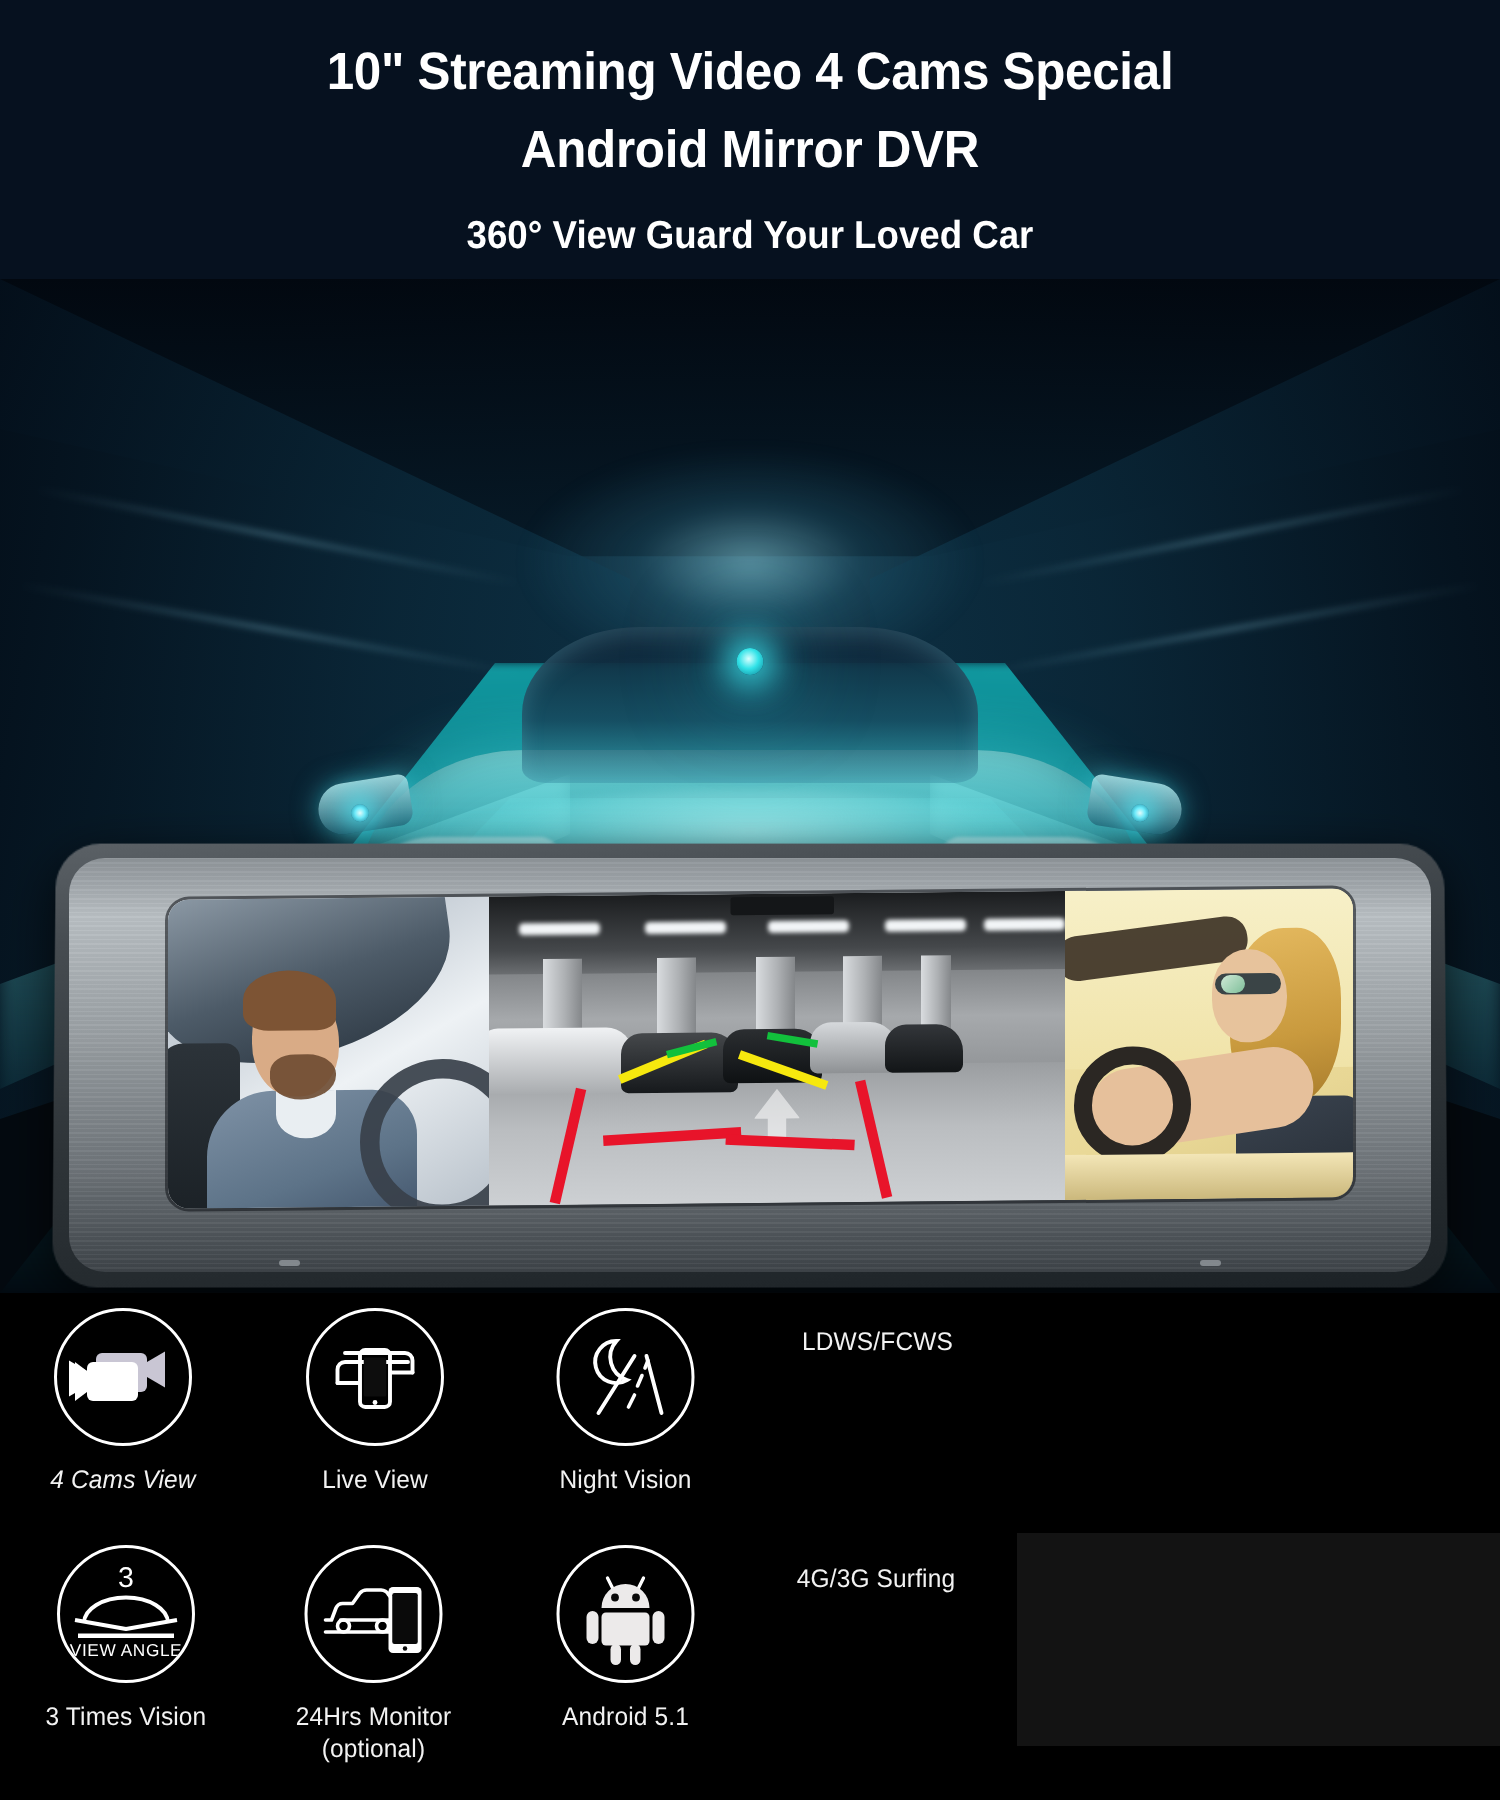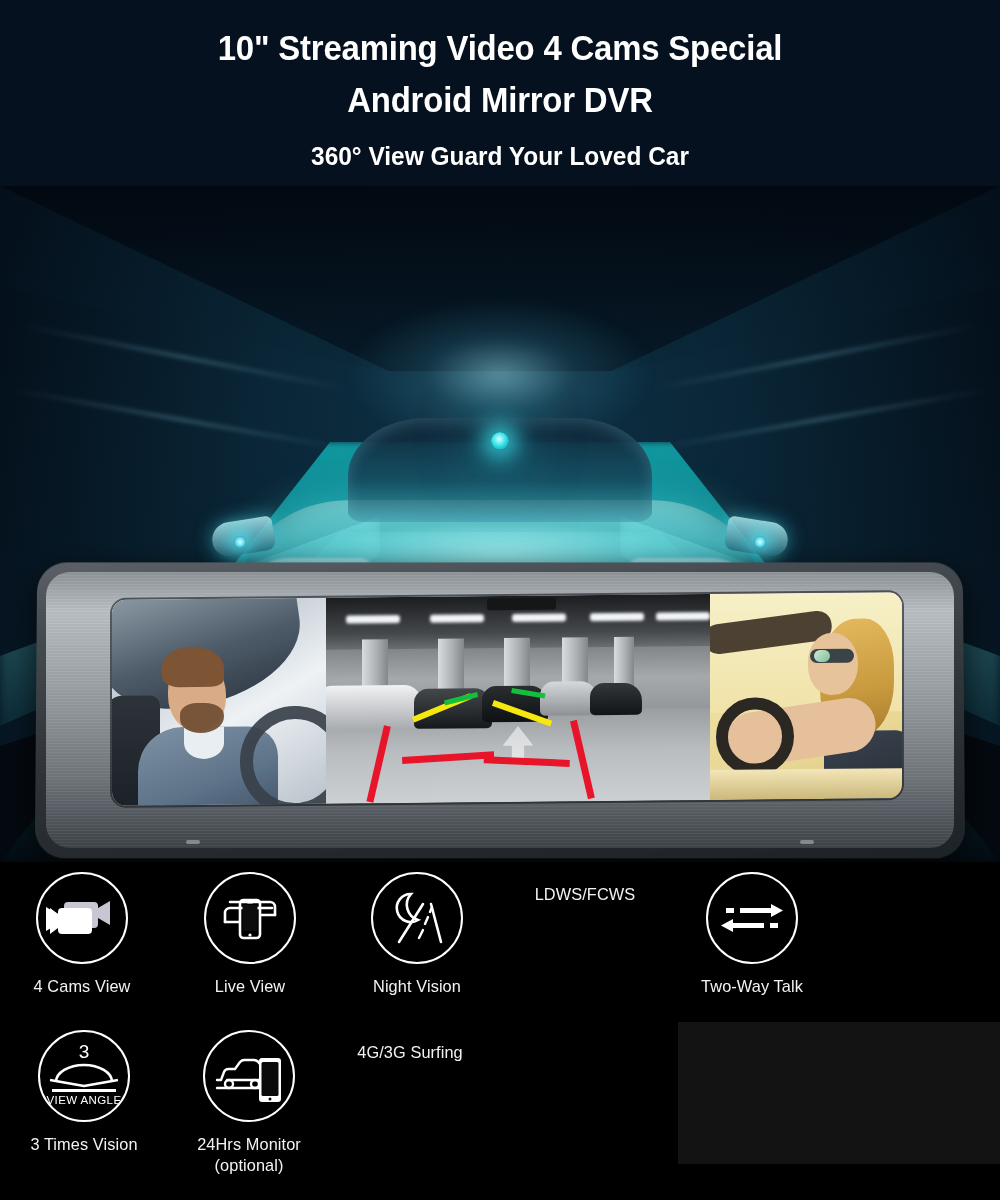--- a/index.html
+++ b/index.html
@@ -572,21 +572,21 @@
     <div class="mirror-tab" style="left:150px;"></div>
     <div class="mirror-tab" style="right:150px;"></div>
   </div>
 
   <div class="features">
     <div class="feat-glowpatch"></div>
 
     <div class="feat-row row-1">
 
 
-      <div class="feat-item" style="width:164px;">
+      <div class="feat-item" style="width:164px;font-style:italic;">
         <div class="feat-icon">
           <svg width="88" height="88" viewBox="0 0 88 88">
             <rect x="26" y="28" width="34" height="26" rx="4" fill="#c9c6d4"></rect>
             <path d="M60 34 l12 -7 v24 l-12 -7 z" fill="#c9c6d4"></path>
             <rect x="20" y="34" width="34" height="26" rx="4" fill="#ffffff"></rect>
             <path d="M54 40 l-12 -7 v24 l12 -7 z" fill="#ffffff" transform="translate(-34,0) scale(1,1)"></path>
             <path d="M20 40 l-8 -6 v26 l8 -6 z" fill="#ffffff"></path>
           </svg>
         </div>
         <div class="feat-label">4 Cams View</div>
@@ -621,33 +621,20 @@
             </g>
           </svg>
         </div>
         <div class="feat-label">Night Vision</div>
       </div>
 
       <div class="feat-item" style="width:174px;">
         <div class="feat-label">LDWS/FCWS</div>
       </div>
 
-      <div class="feat-item" style="width:160px;">
-        <div class="feat-icon">
-          <svg width="88" height="88" viewBox="0 0 88 88">
-            <rect x="18" y="34" width="8" height="5" fill="#fff"></rect>
-            <rect x="32" y="34" width="32" height="5" fill="#fff"></rect>
-            <path d="M63 30 l12 6.5 -12 6.5 z" fill="#fff"></path>
-            <rect x="62" y="49" width="8" height="5" fill="#fff"></rect>
-            <rect x="24" y="49" width="32" height="5" fill="#fff"></rect>
-            <path d="M25 45 l-12 6.5 12 6.5 z" fill="#fff"></path>
-          </svg>
-        </div>
-        <div class="feat-label">Two-Way Talk</div>
-      </div>
     </div>
 
     <div class="feat-row row-2">
 
       <div class="feat-item" style="width:168px;">
         <div class="feat-icon">
           <svg width="88" height="88" viewBox="0 0 88 88">
             <text x="44" y="26" font-family="Liberation Sans, sans-serif" font-size="19" fill="#fff" text-anchor="middle">3</text>
             <path d="M16 50 a28 17 0 0 1 56 0" fill="none" stroke="#fff" stroke-width="2.6"></path>
             <path d="M10 48 L44 54 L78 48" fill="none" stroke="#fff" stroke-width="2.6" stroke-linejoin="round"></path>
@@ -672,20 +659,39 @@
             <circle cx="50" cy="52" r="4" fill="none" stroke="#fff" stroke-width="2.4"></circle>
             <rect x="54" y="26" width="22" height="44" rx="3" fill="#fff"></rect>
             <rect x="56.5" y="30" width="17" height="34" rx="1.5" fill="#0a0a0a"></rect>
             <circle cx="65" cy="67" r="1.5" fill="#0a0a0a"></circle>
           </svg>
         </div>
         <div class="feat-label">24Hrs Monitor
 (optional)</div>
       </div>
 
+      <div class="feat-item" style="width:174px;">
+        <div class="feat-icon">
+          <svg width="88" height="88" viewBox="0 0 88 88">
+            <g stroke="#fff" stroke-width="2.2" stroke-linecap="round">
+              <path d="M32 20 l4 8" fill="none"></path>
+              <path d="M56 20 l-4 8" fill="none"></path>
+            </g>
+            <path d="M28 40 a16 16 0 0 1 32 0 z" fill="#eceaea"></path>
+            <circle cx="37" cy="33" r="2.6" fill="#0a0a0a"></circle>
+            <circle cx="51" cy="33" r="2.6" fill="#0a0a0a"></circle>
+            <rect x="28" y="43" width="32" height="22" rx="3" fill="#eceaea"></rect>
+            <rect x="18" y="42" width="8" height="22" rx="4" fill="#eceaea"></rect>
+            <rect x="62" y="42" width="8" height="22" rx="4" fill="#eceaea"></rect>
+            <rect x="34" y="64" width="7" height="14" rx="3.5" fill="#eceaea"></rect>
+            <rect x="47" y="64" width="7" height="14" rx="3.5" fill="#eceaea"></rect>
+          </svg>
+        </div>
+        <div class="feat-label">Android 5.1</div>
+      </div>
 
       <div class="feat-item" style="width:160px;">
         <div class="feat-label">4G/3G Surfing</div>
       </div>
     </div>
   </div>
 
 </div>
 
 </body></html>

